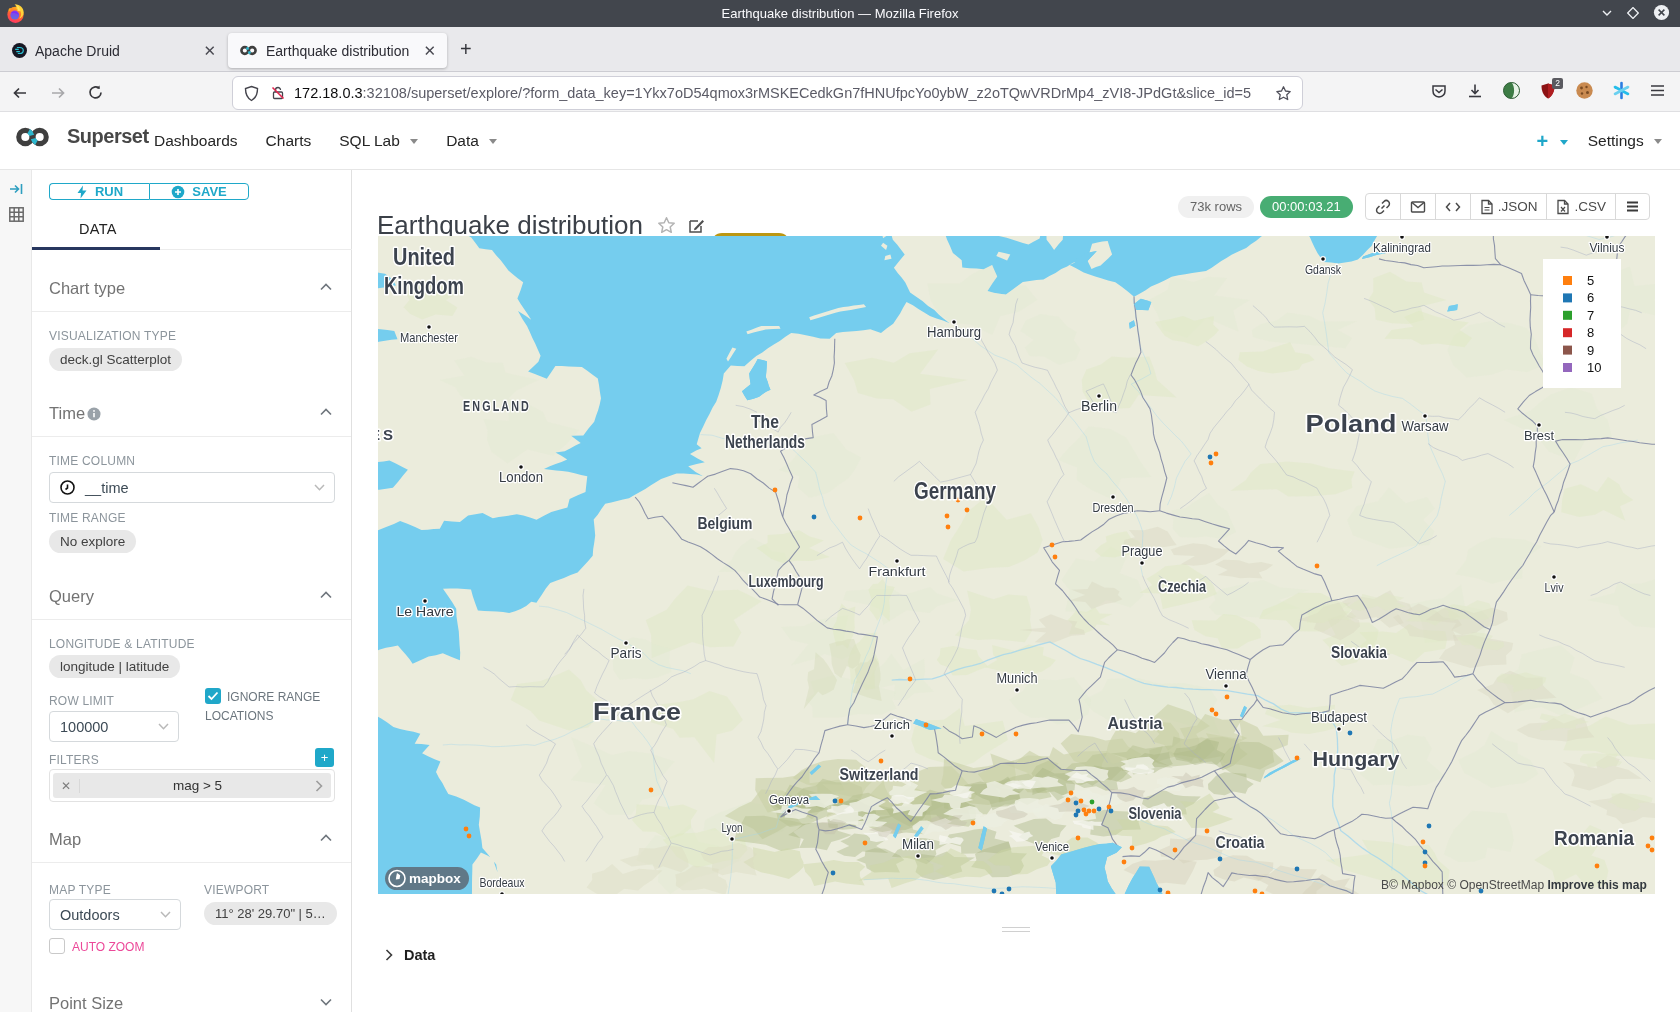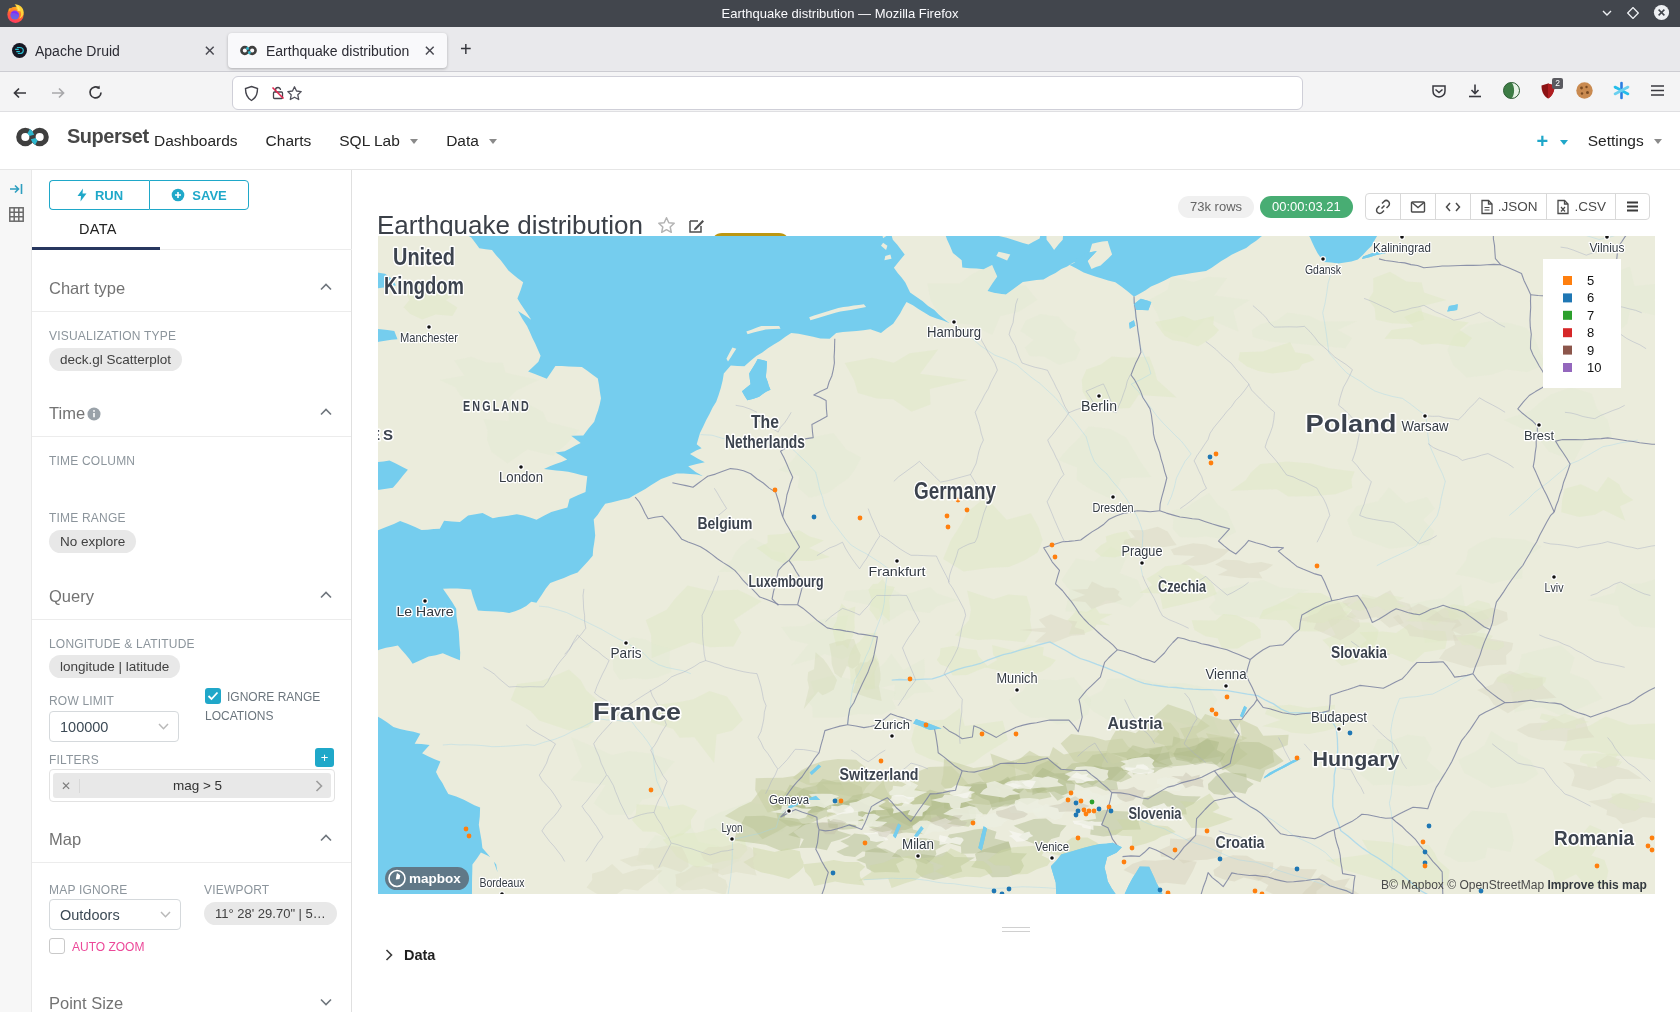--- a/index.html
+++ b/index.html
@@ -36,21 +36,21 @@
   border-right:4px solid transparent; border-top:5px solid #8a8a8a; margin-left:6px; vertical-align:middle;}
 .ssright { position:absolute; right:18px; top:0; height:58px; display:flex; align-items:center; gap:20px; }
 .plusbtn { color:#20a7c9; font-size:20px; font-weight:bold; }
 .settings { font-size:15.5px; color:#252525; }
 
 .content { display:flex; height:842px; }
 .leftstrip { width:32px; background:#f7f7f7; border-right:1px solid #e8e8e8; position:relative; }
 .sidebar { width:320px; border-right:1px solid #e0e0e0; position:relative; background:#fff; }
 .main { flex:1; position:relative; background:#fff; }
 
-.runsave { position:absolute; left:17px; top:10px; display:flex; height:30px; }
+.runsave { position:absolute; left:17px; top:0; display:flex; height:30px;align-items:flex-end; }
 .runsave .btn { border:1px solid #1fa8c9; color:#1fa8c9; font-weight:bold; font-size:13px;
   display:flex; align-items:center; justify-content:center; width:100px; }
 .runsave .btn.run { border-radius:4px 0 0 4px; border-right:none; }
 .runsave .btn.save { border-radius:0 4px 4px 0; }
 .datatab { position:absolute; left:0; top:38px; width:320px; height:42px; border-bottom:1px solid #ececec; }
 .datatab .lbl { position:absolute; left:47px; top:13px; font-size:14.5px; color:#222; letter-spacing:0.3px;}
 .datatab .ind { position:absolute; left:0; bottom:-1px; width:128px; height:3px; background:#28375f; }
 .sect { position:absolute; left:17px; right:16px; }
 .sect .hd { font-size:16.5px; color:#737373; }
 .sect .chev { position:absolute; right:3px; top:4px; }
@@ -161,20 +161,21 @@
   </div>
   <div class="urlbox">
     <svg class="ic" width="17" height="17" viewBox="0 0 17 17">
         <path d="M8.5 1.5 L14.5 3.5 C14.5 9 13 13 8.5 15.5 C4 13 2.5 9 2.5 3.5 Z" fill="none" stroke="#44444c" stroke-width="1.4"></path>
       </svg>
     <svg class="ic" width="16" height="16" viewBox="0 0 16 16" style="margin-left:10px">
         <rect x="3.5" y="7" width="9" height="6.5" rx="1" fill="none" stroke="#44444c" stroke-width="1.3"></rect>
         <path d="M5.5 7 V5 A2.5 2.5 0 0 1 10.5 5" fill="none" stroke="#44444c" stroke-width="1.3"></path>
         <path d="M2.5 2.5 L13.5 13.5" stroke="#e22850" stroke-width="1.6"></path>
       </svg>
+    <div class="urltext"><b>172.18.0.3</b>:32108/superset/explore/?form_data_key=1Ykx7oD54qmox3rMSKECedkGn7fHNUfpcYo0ybW_z2oTQwVRDrMp4_zVI8-JPdGt&amp;slice_id=5</div>
     <svg class="ic" width="17" height="17" viewBox="0 0 17 17">
         <path d="M8.5 1.8 L10.5 6 L15.2 6.6 L11.8 9.8 L12.7 14.5 L8.5 12.2 L4.3 14.5 L5.2 9.8 L1.8 6.6 L6.5 6 Z" fill="none" stroke="#50505a" stroke-width="1.3" stroke-linejoin="round"></path>
       </svg>
   </div>
   <div class="ricons">
     <svg class="ic" width="18" height="18" viewBox="0 0 18 18">
         <path d="M3 4 H15 V9 C15 12.5 12.5 14.5 9 15 C5.5 14.5 3 12.5 3 9 Z" fill="none" stroke="#38383f" stroke-width="1.5"></path>
         <path d="M5.5 7.5 L9 10.5 L12.5 7.5" fill="none" stroke="#38383f" stroke-width="1.5"></path>
       </svg>
     <svg class="ic" width="18" height="18" viewBox="0 0 18 18">
@@ -283,20 +284,30 @@
           <circle cx="7.5" cy="4.2" r="1" fill="#fff"></circle>
         </svg>
       <svg class="chev" width="12" height="8" viewBox="0 0 12 8">
           <path d="M1 6.5 L6 1.5 L11 6.5" fill="none" stroke="#6f767d" stroke-width="1.6"></path>
         </svg>
     </div>
     <div class="divider" style="top:266px"></div>
     <div class="sect" style="top:285px">
         <span class="ctllabel">TIME COLUMN</span>
       </div>
+    <div class="sect selbox" style="top:302px; width:286px;">
+      <svg class="ic" width="15" height="15" viewBox="0 0 15 15" style="margin-right:10px">
+          <circle cx="7.5" cy="7.5" r="6.5" fill="none" stroke="#111" stroke-width="1.6"></circle>
+          <path d="M7.5 4.5 V8 L5.5 9.5" fill="none" stroke="#111" stroke-width="1.6"></path>
+        </svg>
+      __time
+      <svg class="dn" width="11" height="7" viewBox="0 0 11 7">
+          <path d="M1 1 L5.5 5.7 L10 1" fill="none" stroke="#b9b9b9" stroke-width="1.5"></path>
+        </svg>
+    </div>
     <div class="sect" style="top:342px">
         <span class="ctllabel">TIME RANGE</span>
       </div>
     <div class="sect" style="top:360px"><span class="pill">No explore</span></div>
 
     <div class="sect" style="top:417px"><span class="hd">Query</span>
       <svg class="chev" width="12" height="8" viewBox="0 0 12 8">
           <path d="M1 6.5 L6 1.5 L11 6.5" fill="none" stroke="#6f767d" stroke-width="1.6"></path>
         </svg>
     </div>
@@ -334,21 +345,21 @@
       </div>
     </div>
 
     <div class="sect" style="top:660px"><span class="hd">Map</span>
       <svg class="chev" width="12" height="8" viewBox="0 0 12 8">
           <path d="M1 6.5 L6 1.5 L11 6.5" fill="none" stroke="#6f767d" stroke-width="1.6"></path>
         </svg>
     </div>
     <div class="divider" style="top:692px"></div>
     <div class="sect" style="top:714px">
-        <span class="ctllabel">MAP IGNORE</span>
+        <span class="ctllabel">MAP TYPE</span>
       </div>
     <div class="sect" style="top:714px; left:172px;">
         <span class="ctllabel">VIEWPORT</span>
       </div>
     <div class="sect selbox" style="top:729px; width:132px;">Outdoors
       <svg class="dn" width="11" height="7" viewBox="0 0 11 7">
           <path d="M1 1 L5.5 5.7 L10 1" fill="none" stroke="#b9b9b9" stroke-width="1.5"></path>
         </svg>
     </div>
     <div class="sect" style="top:732px; left:172px;"><span class="pill" style="max-width:133px; white-space:nowrap; overflow:hidden; text-overflow:ellipsis; font-size:13px;">11° 28' 29.70" | 50...</span></div>

